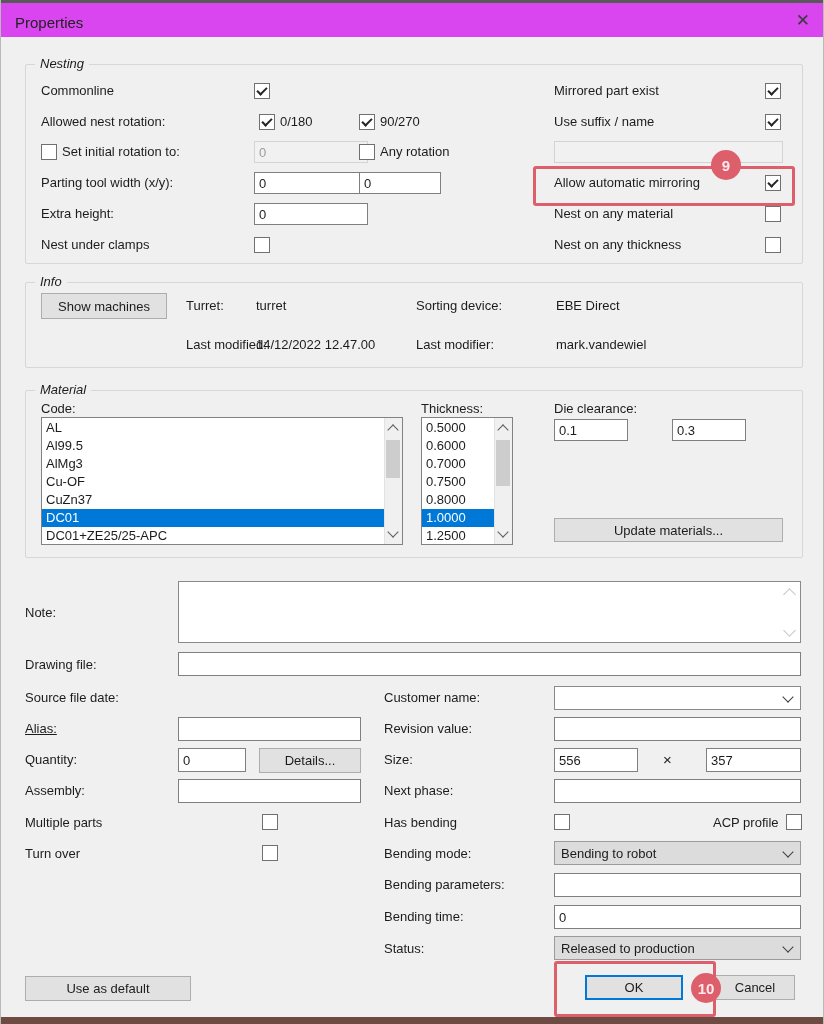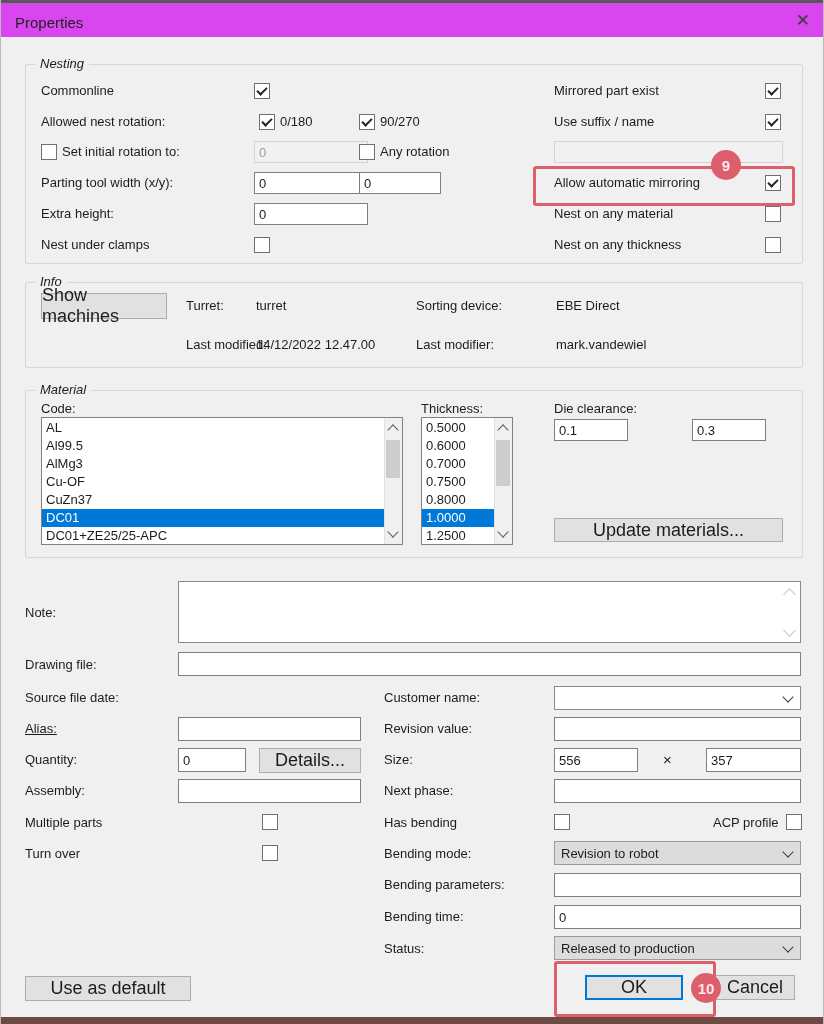--- a/index.html
+++ b/index.html
@@ -16,21 +16,21 @@
   .grp{position:absolute;border:1px solid #d7d7d7;border-radius:2px;font-style:italic;}
   .legend{position:absolute;top:-9px;left:9px;background:#f0f0f0;padding:0 5px;line-height:16px;}
   .cb{position:absolute;width:16px;height:16px;background:#fff;border:1px solid #707070;box-sizing:border-box;}
   .cb.checked::after{content:"";position:absolute;left:2px;top:3px;width:8px;height:4px;
        border-left:2px solid #262626;border-bottom:2px solid #262626;transform:rotate(-45deg);}
   .txt{position:absolute;height:22px;border:1px solid #7f7f7f;background:#fff;
        font-family:"Liberation Sans",sans-serif;font-size:13px;color:#1c1c1c;
        padding:1px 4px;box-sizing:border-box;outline:none;}
   .txt.dis{background:#f1f1f1;border-color:#d3d3d3;color:#9c9c9c;}
   .btn{position:absolute;background:#e1e1e1;border:1px solid #adadad;box-sizing:border-box;
-       display:flex;align-items:center;justify-content:center;font-size:18px;color:#1c1c1c;cursor:default;}
+       display:flex;align-items:center;justify-content:center;font-size:13px;color:#1c1c1c;cursor:default;}
   .btn.ok{border:2px solid #0078d7;}
   .combo{position:absolute;height:24px;box-sizing:border-box;display:flex;align-items:center;
        padding:0 8px 0 6px;border:1px solid #8a8a8a;}
   .combo.white{background:#fff;}
   .combo.gray{background:#dcdcdc;border-color:#9b9b9b;}
   .chev{margin-left:auto;width:7px;height:7px;border-right:1.6px solid #3f3f3f;
        border-bottom:1.6px solid #3f3f3f;transform:rotate(45deg);margin-top:-3px;}
   .listbox{position:absolute;background:#fff;border:1px solid #828282;box-sizing:border-box;overflow:hidden;}
   .lb-items{position:absolute;left:0;top:1px;right:17px;bottom:0;overflow:hidden;}
   .lb-item{height:18px;line-height:18px;padding:0 4px;white-space:nowrap;}
@@ -146,21 +146,21 @@
         <div class="lb-item">1.2500</div>
       </div>
     <div class="sb">
       <span class="arr up"></span>
       <span class="thumb" style="top:22px;height:46px;"></span>
       <span class="arr down"></span>
     </div>
   </div>
   <div class="lbl" style="left:553px;top:401px;">Die clearance:</div>
   <input class="txt" style="left: 553px; top: 419px; width: 74px;" value="0.1">
-  <input class="txt" style="left: 671px; top: 419px; width: 74px; margin-left: 20px;" value="0.3">
+  <input class="txt" style="left: 671px; top: 419px; width: 74px;" value="0.3">
   <div class="btn" style="left:553px;top:518px;width:229px;height:24px;">Update materials...</div>
 
   <div class="lbl" style="left:24px;top:605px;">Note:</div>
   <textarea class="note" style="left: 177px; top: 581px; width: 623px; height: 62px;"></textarea>
   <span class="note-chev" style="left:784px;top:590px;transform:rotate(-135deg);"></span>
   <span class="note-chev" style="left:784px;top:626px;transform:rotate(45deg);"></span>
 
   <div class="lbl" style="left:24px;top:657px;">Drawing file:</div>
   <input class="txt" style="left: 177px; top: 652px; width: 623px; height: 24px;" value="">
 
@@ -193,21 +193,21 @@
   <span class="cb" style="left:261px;top:814px;"></span>
   <div class="lbl" style="left:383px;top:815px;">Has bending</div>
   <span class="cb" style="left:553px;top:814px;"></span>
   <div class="lbl" style="left:712px;top:815px;">ACP profile</div>
   <span class="cb" style="left:785px;top:814px;"></span>
 
   <div class="lbl" style="left:24px;top:846px;">Turn over</div>
   <span class="cb" style="left:261px;top:845px;"></span>
   <div class="lbl" style="left:383px;top:846px;">Bending mode:</div>
   <div class="combo gray" style="left:553px;top:841px;width:247px;">
-    <span>Revision to robot</span>
+    <span>Bending to robot</span>
     <span class="chev"></span>
   </div>
 
   <div class="lbl" style="left:383px;top:877px;">Bending parameters:</div>
   <input class="txt" style="left: 553px; top: 873px; width: 247px; height: 24px;" value="">
 
   <div class="lbl" style="left:383px;top:909px;">Bending time:</div>
   <input class="txt" style="left: 553px; top: 905px; width: 247px; height: 24px;" value="0">
 
   <div class="lbl" style="left:383px;top:941px;">Status:</div>

